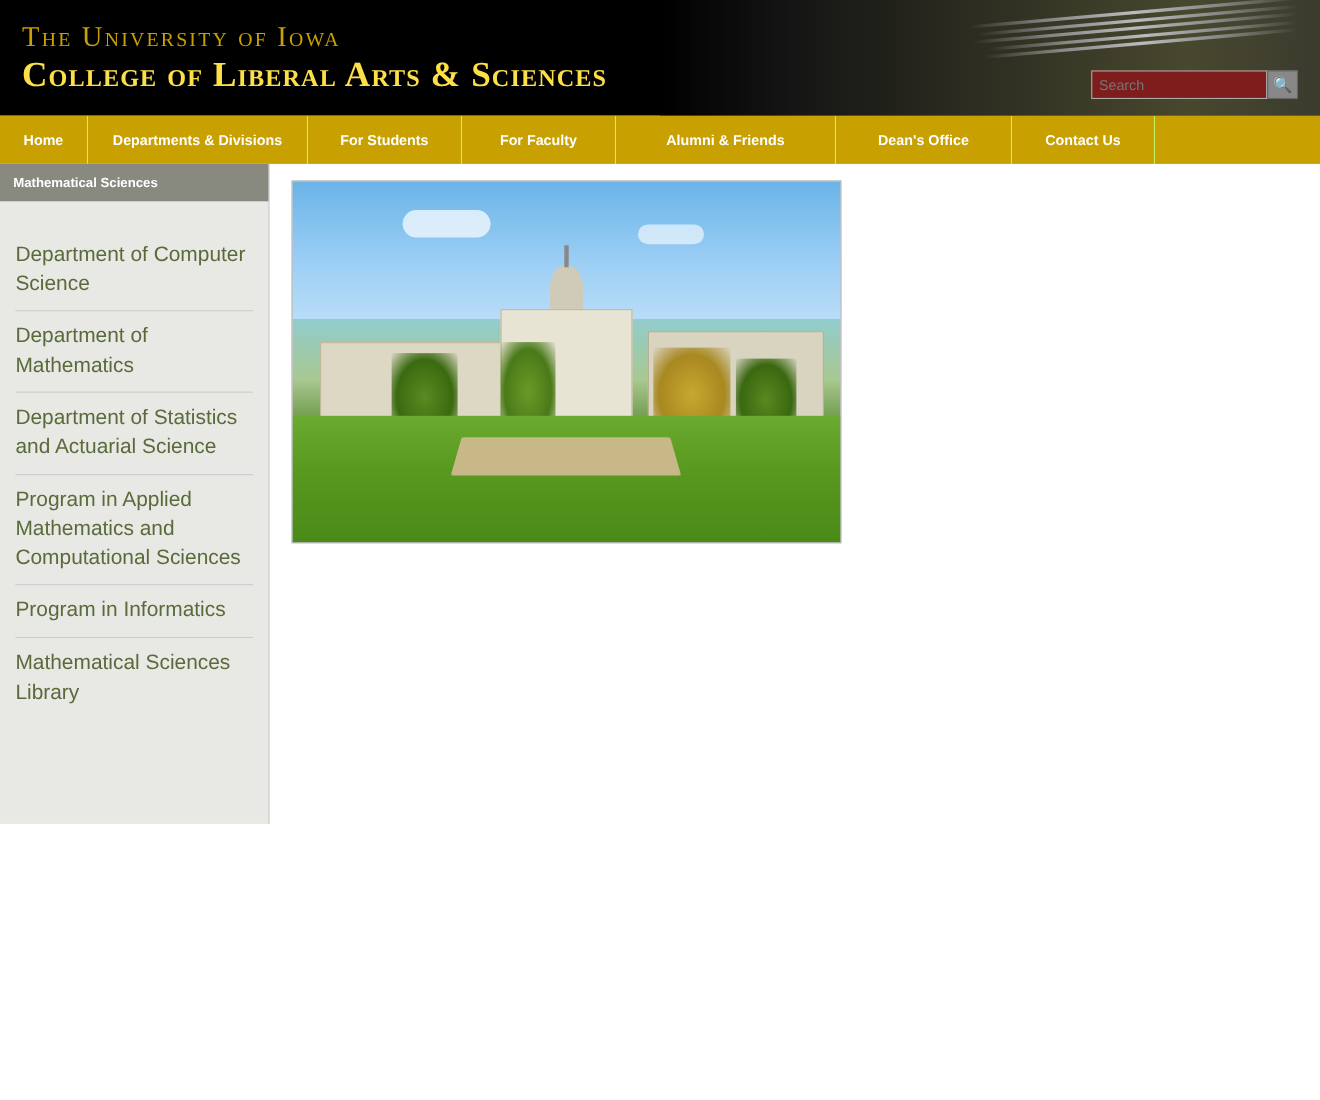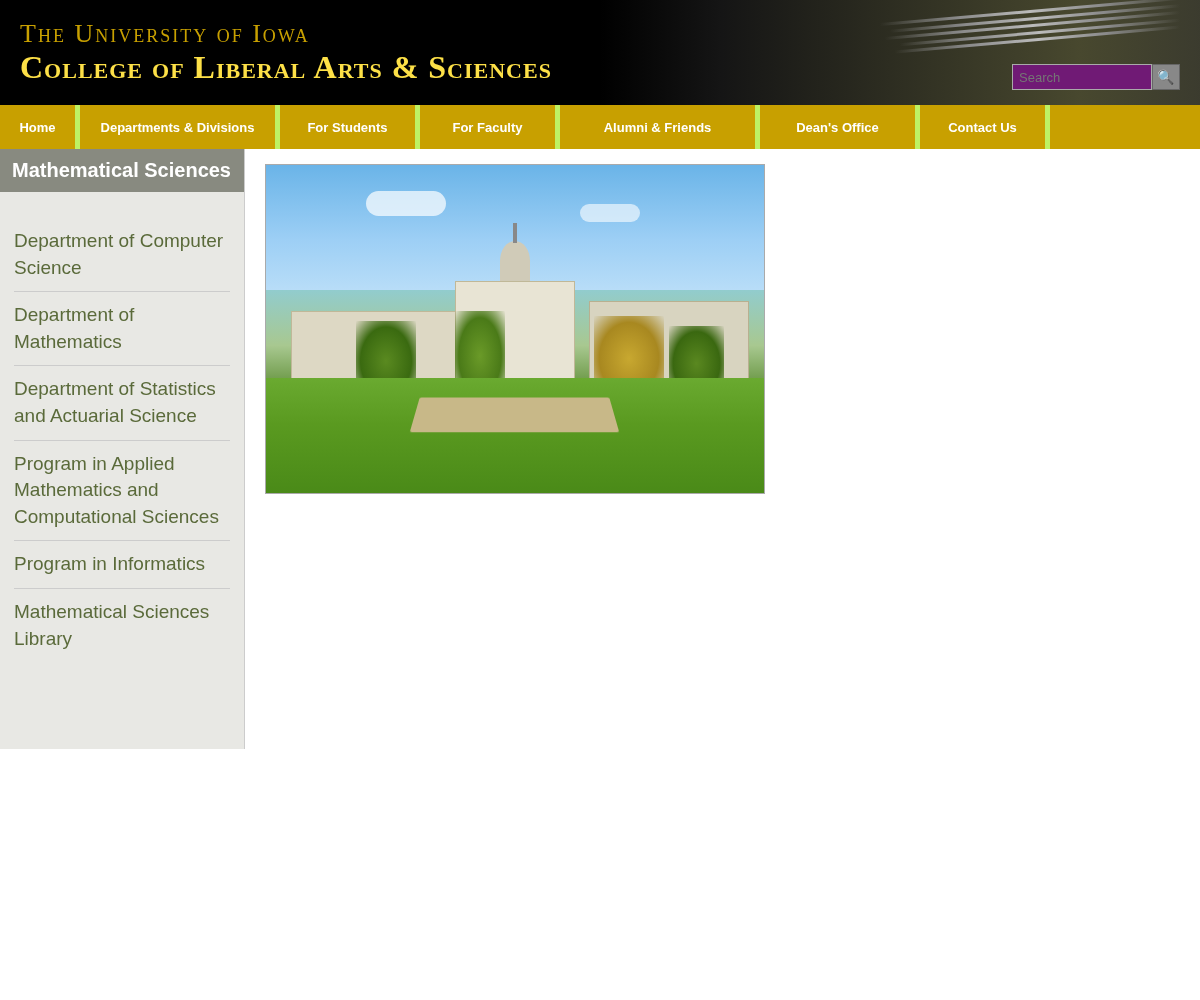--- a/index.html
+++ b/index.html
@@ -65,26 +65,26 @@
     }
     #search-area {
       position: absolute;
       right: 20px;
       bottom: 15px;
       z-index: 3;
       display: flex;
       align-items: center;
     }
     #search-input {
-      width: 140px;
+      width: 160px;
       height: 26px;
       padding: 2px 6px;
       border: 1px solid #aaa;
       font-size: 13px;
-      background: #701a75;
+      background: #7f1d1d;
       color: #999;
     }
     #search-button {
       width: 28px;
       height: 26px;
       background: #888;
       border: 1px solid #666;
       cursor: pointer;
       display: flex;
       align-items: center;
@@ -102,21 +102,21 @@
     }
     .nav-item {
       display: flex;
       align-items: center;
       justify-content: center;
       padding: 0 10px;
       color: #fff;
       font-size: 13px;
       font-weight: bold;
       cursor: pointer;
-      border-right: 5px solid #bef264;
+      border-right: 1px solid #bef264;
       text-align: center;
       white-space: nowrap;
     }
     .nav-item:first-child {
       border-left: none;
       min-width: 80px;
     }
     .nav-item-home { min-width: 80px; }
     .nav-item-departments { min-width: 200px; }
     .nav-item-students { min-width: 140px; }
@@ -134,21 +134,21 @@
     
     #sidebar {
       width: 245px;
       min-width: 245px;
       background: #e8e8e4;
       border-right: 1px solid #ccc;
     }
     #sidebar-title {
       background: #888a80;
       color: #fff;
-      font-size: 20px;
+      font-size: 12px;
       font-weight: bold;
       padding: 10px 12px;
       margin-bottom: 10px;
     }
     .sidebar-spacer { height: 20px; }
     .sidebar-link {
       display: block;
       color: #5a6a3a;
       font-size: 19px;
       padding: 6px 14px;

